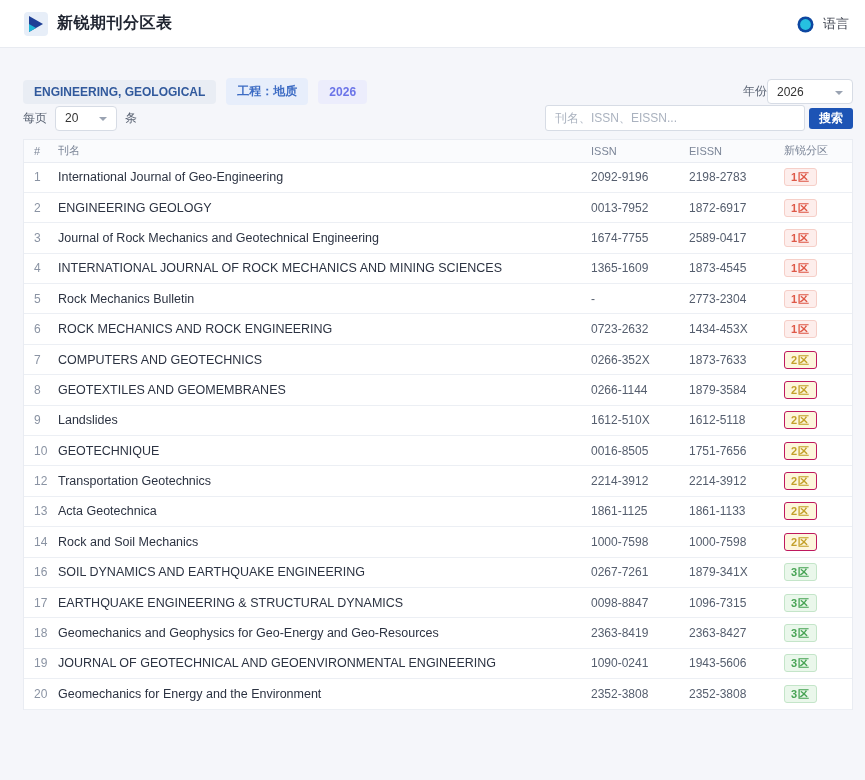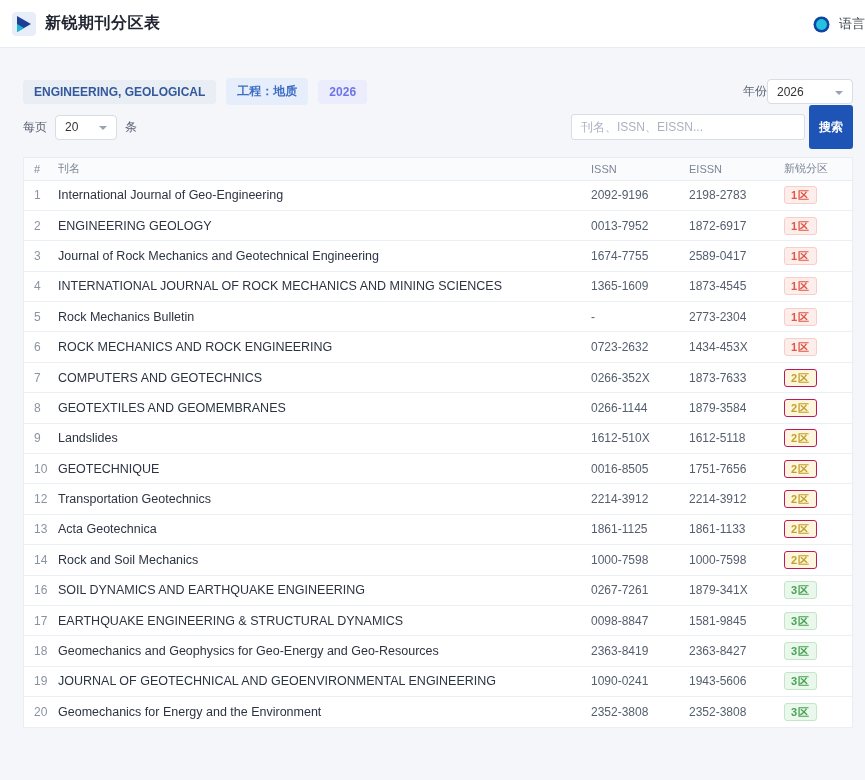--- a/index.html
+++ b/index.html
@@ -1,30 +1,30 @@
 <!DOCTYPE html>
 <html><head>
 <meta charset="utf-8">
 <style>
   * { margin:0; padding:0; box-sizing:border-box; }
   html,body { width:865px; height:780px; overflow:hidden; background:#f5f6fa;
     font-family:"Liberation Sans","DejaVu Sans",sans-serif; }
 
   
   .navbar { height:48px; background:#ffffff; border-bottom:1px solid #e8ebf1;
-    display:flex; align-items:center; padding:0 0 0 12px; position:relative; }
+    display:flex; align-items:center; padding:0 0 0 24px; position:relative; }
   .brand { display:flex; align-items:center; gap:9px; }
   .logo-box { width:24px; height:24px; border-radius:4px; background:#e7eef8;
     display:flex; align-items:center; justify-content:center; }
   .brand-title { font-size:16px; font-weight:bold; color:#1f2430; letter-spacing:.5px; }
   .nav-links { display:flex; align-items:center; gap:27px; margin-left:26px; }
   .nav-item { font-size:13px; color:#3a3f4b; cursor:pointer; display:flex; align-items:center; gap:4px; white-space:nowrap; }
   .caret { width:0; height:0; border-left:4px solid transparent; border-right:4px solid transparent;
     border-top:4px solid #6a7280; margin-top:2px; }
-  .nav-right { position:absolute; right:0; top:0; height:48px; display:flex; align-items:center; gap:9px; }
+  .nav-right { position:absolute; right:16px; top:0; height:48px; display:flex; align-items:center; gap:9px; }
   .lang-label { font-size:13px; color:#3a3f4b; white-space:nowrap; }
 
   
   .content { padding:30px 12px 0 23px; }
   .filters-row { display:flex; align-items:center; width:830px; }
   .tag { font-size:12px; font-weight:bold; padding:5px 11px; border-radius:4px; margin-right:10px; white-space:nowrap;text-align:right; }
   .tag-en { background:#e9edf4; color:#31599c; }
   .tag-zh { background:#e7eefb; color:#3d6cc4; }
   .tag-year { background:#ecedfc; color:#6b74e8; }
   .filters-spacer { flex:1; }
@@ -33,25 +33,25 @@
   .selectbox { background:#fff; border:1px solid #d7dce5; border-radius:4px; height:25px;
     display:flex; align-items:center; justify-content:space-between; padding:0 9px;
     font-size:12px; color:#333; cursor:pointer; }
   .selectbox .caret { border-top-color:#9aa3b2; }
   .year-select { width:86px; }
   .perpage-select { width:62px; margin:0 8px; }
 
   .controls-row { display:flex; align-items:center; width:830px; }
   .ctrl-label { font-size:12px; color:#5b6474; }
   .search-group { margin-left:auto; display:flex; align-items:center; }
-  .search-input { width:234px; height:26px; border:1px solid #d7dce5; border-radius:3px;
+  .search-input { width:260px; height:26px; border:1px solid #d7dce5; border-radius:3px;
     padding:0 9px; font-size:12px; color:#333; background:#fff; outline:none;
     font-family:"Liberation Sans","DejaVu Sans",sans-serif; }
   .search-input::placeholder { color:#aab2bf; }
-  .search-btn { height:44px; margin-left:4px; padding:0 10px; background:#1d54b5; color:#fff;
+  .search-btn { height:21px; margin-left:4px; padding:0 10px; background:#1d54b5; color:#fff;
     border:none; border-radius:3px; font-size:12px; font-weight:bold; cursor:pointer;
     font-family:"Liberation Sans","DejaVu Sans",sans-serif; }
 
   
   .table-wrap { margin-top:8px; width:830px; background:#fff;
     border:1px solid #e9ecf2; border-bottom:none; }
   table { width:100%; border-collapse:collapse; table-layout:fixed; }
   col.c-idx { width:34px; } col.c-name { width:533px; } col.c-issn { width:98px; }
   col.c-eissn { width:95px; } col.c-tier { width:68px; }
   thead th { height:22px; background:#fafbfd; font-size:11px; font-weight:normal; color:#7c8698;
@@ -233,21 +233,21 @@
     <td class="td-idx">16</td>
     <td class="td-name">SOIL DYNAMICS AND EARTHQUAKE ENGINEERING</td>
     <td>0267-7261</td>
     <td>1879-341X</td>
     <td><span class="badge tier-3">3区</span></td>
   </tr>
           <tr>
     <td class="td-idx">17</td>
     <td class="td-name">EARTHQUAKE ENGINEERING &amp; STRUCTURAL DYNAMICS</td>
     <td>0098-8847</td>
-    <td>1581-9845</td>
+    <td>1096-7315</td>
     <td><span class="badge tier-3">3区</span></td>
   </tr>
           <tr>
     <td class="td-idx">18</td>
     <td class="td-name">Geomechanics and Geophysics for Geo-Energy and Geo-Resources</td>
     <td>2363-8419</td>
     <td>2363-8427</td>
     <td><span class="badge tier-3">3区</span></td>
   </tr>
           <tr>

